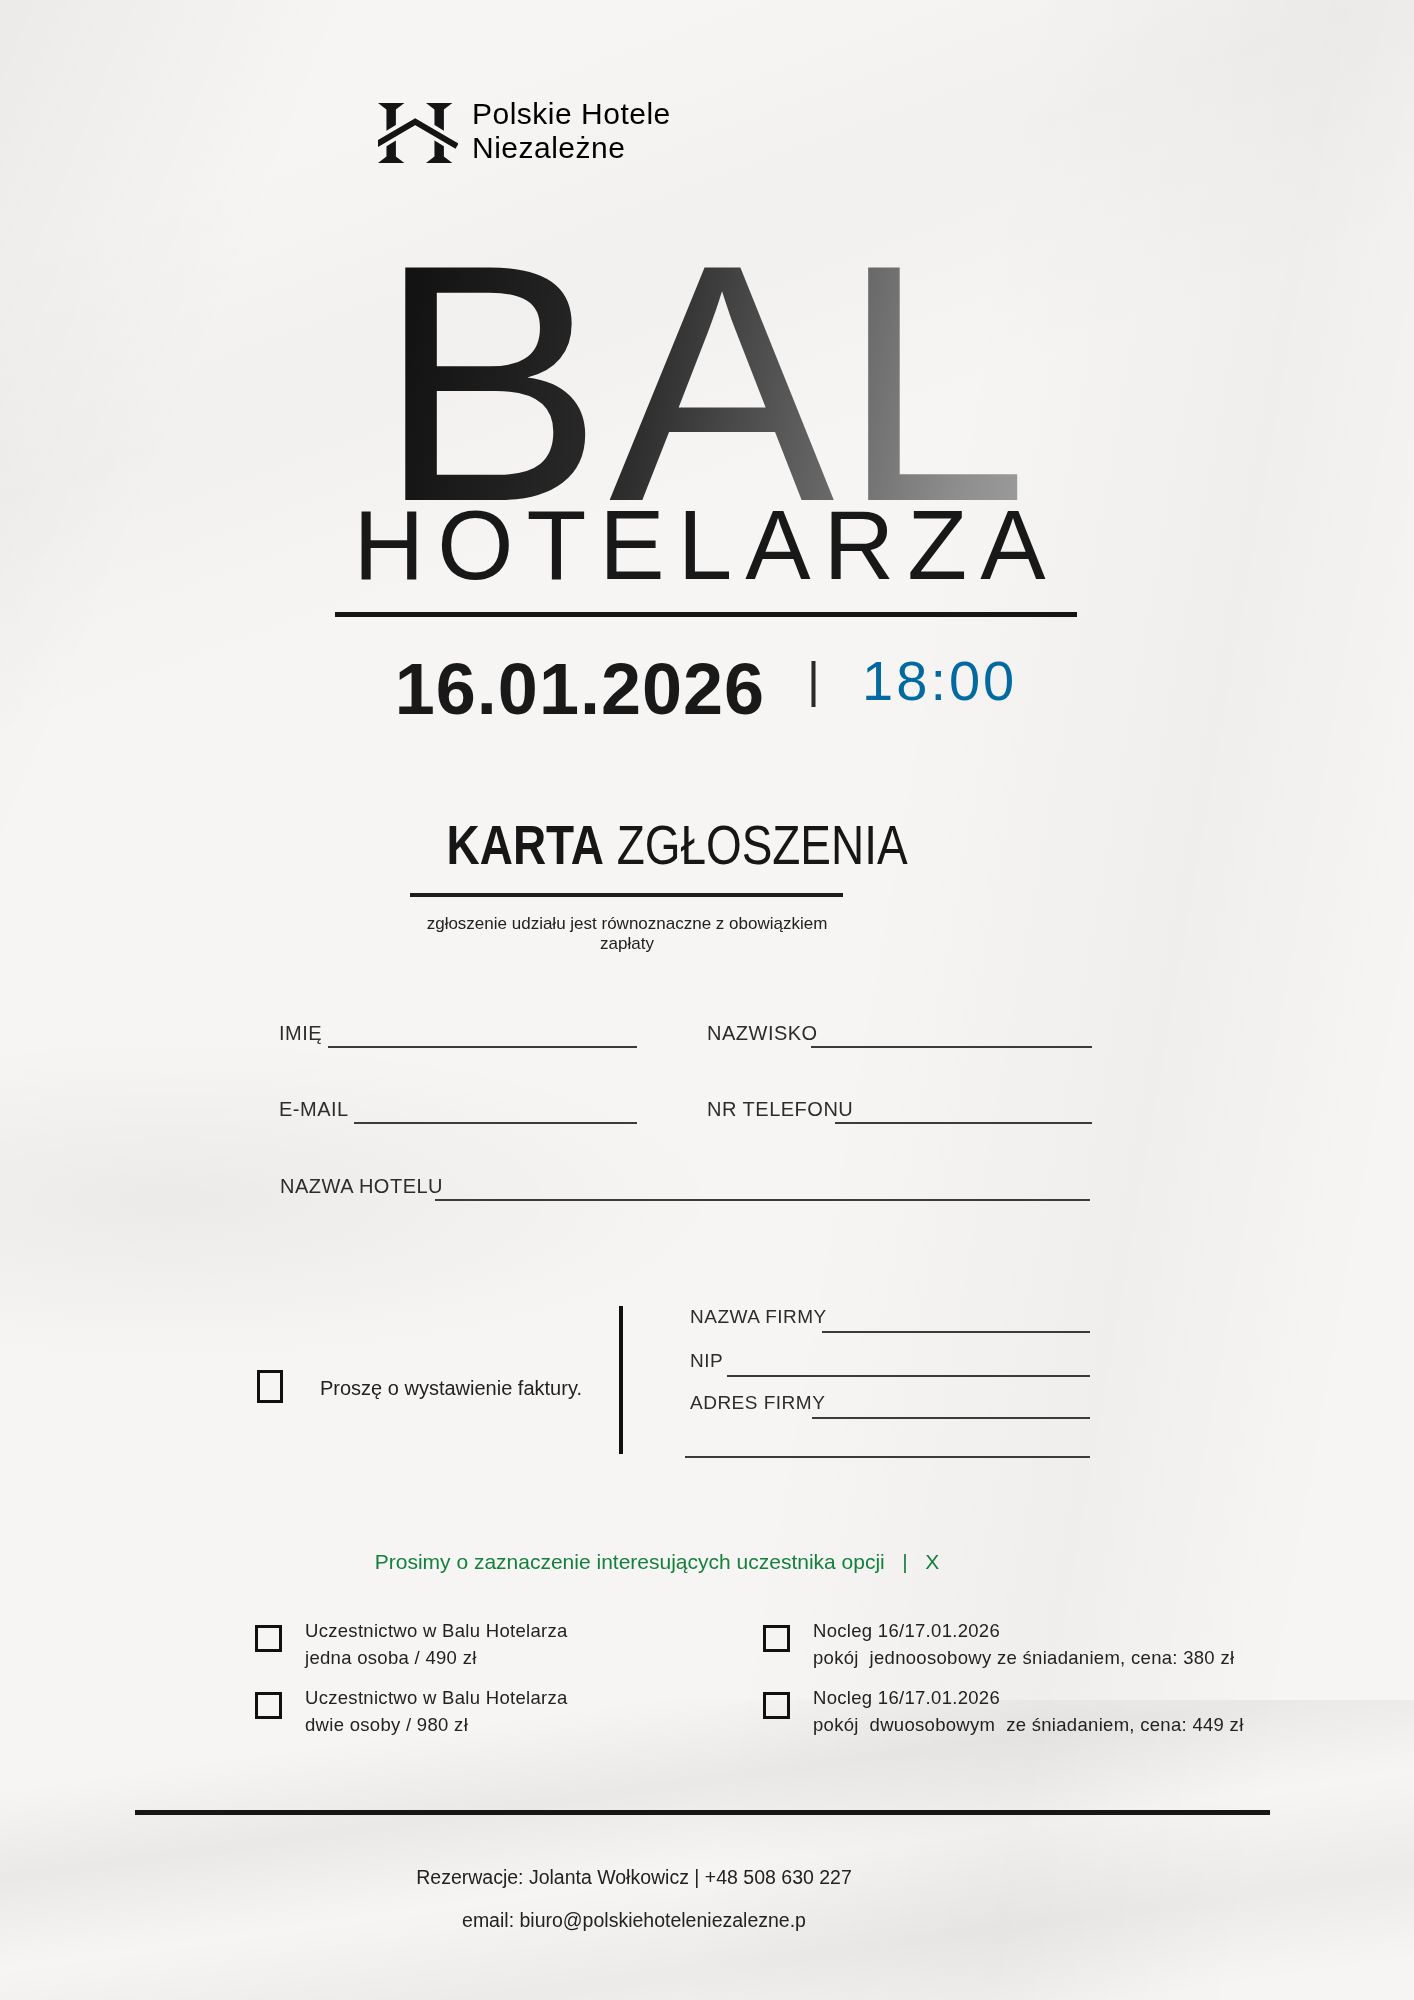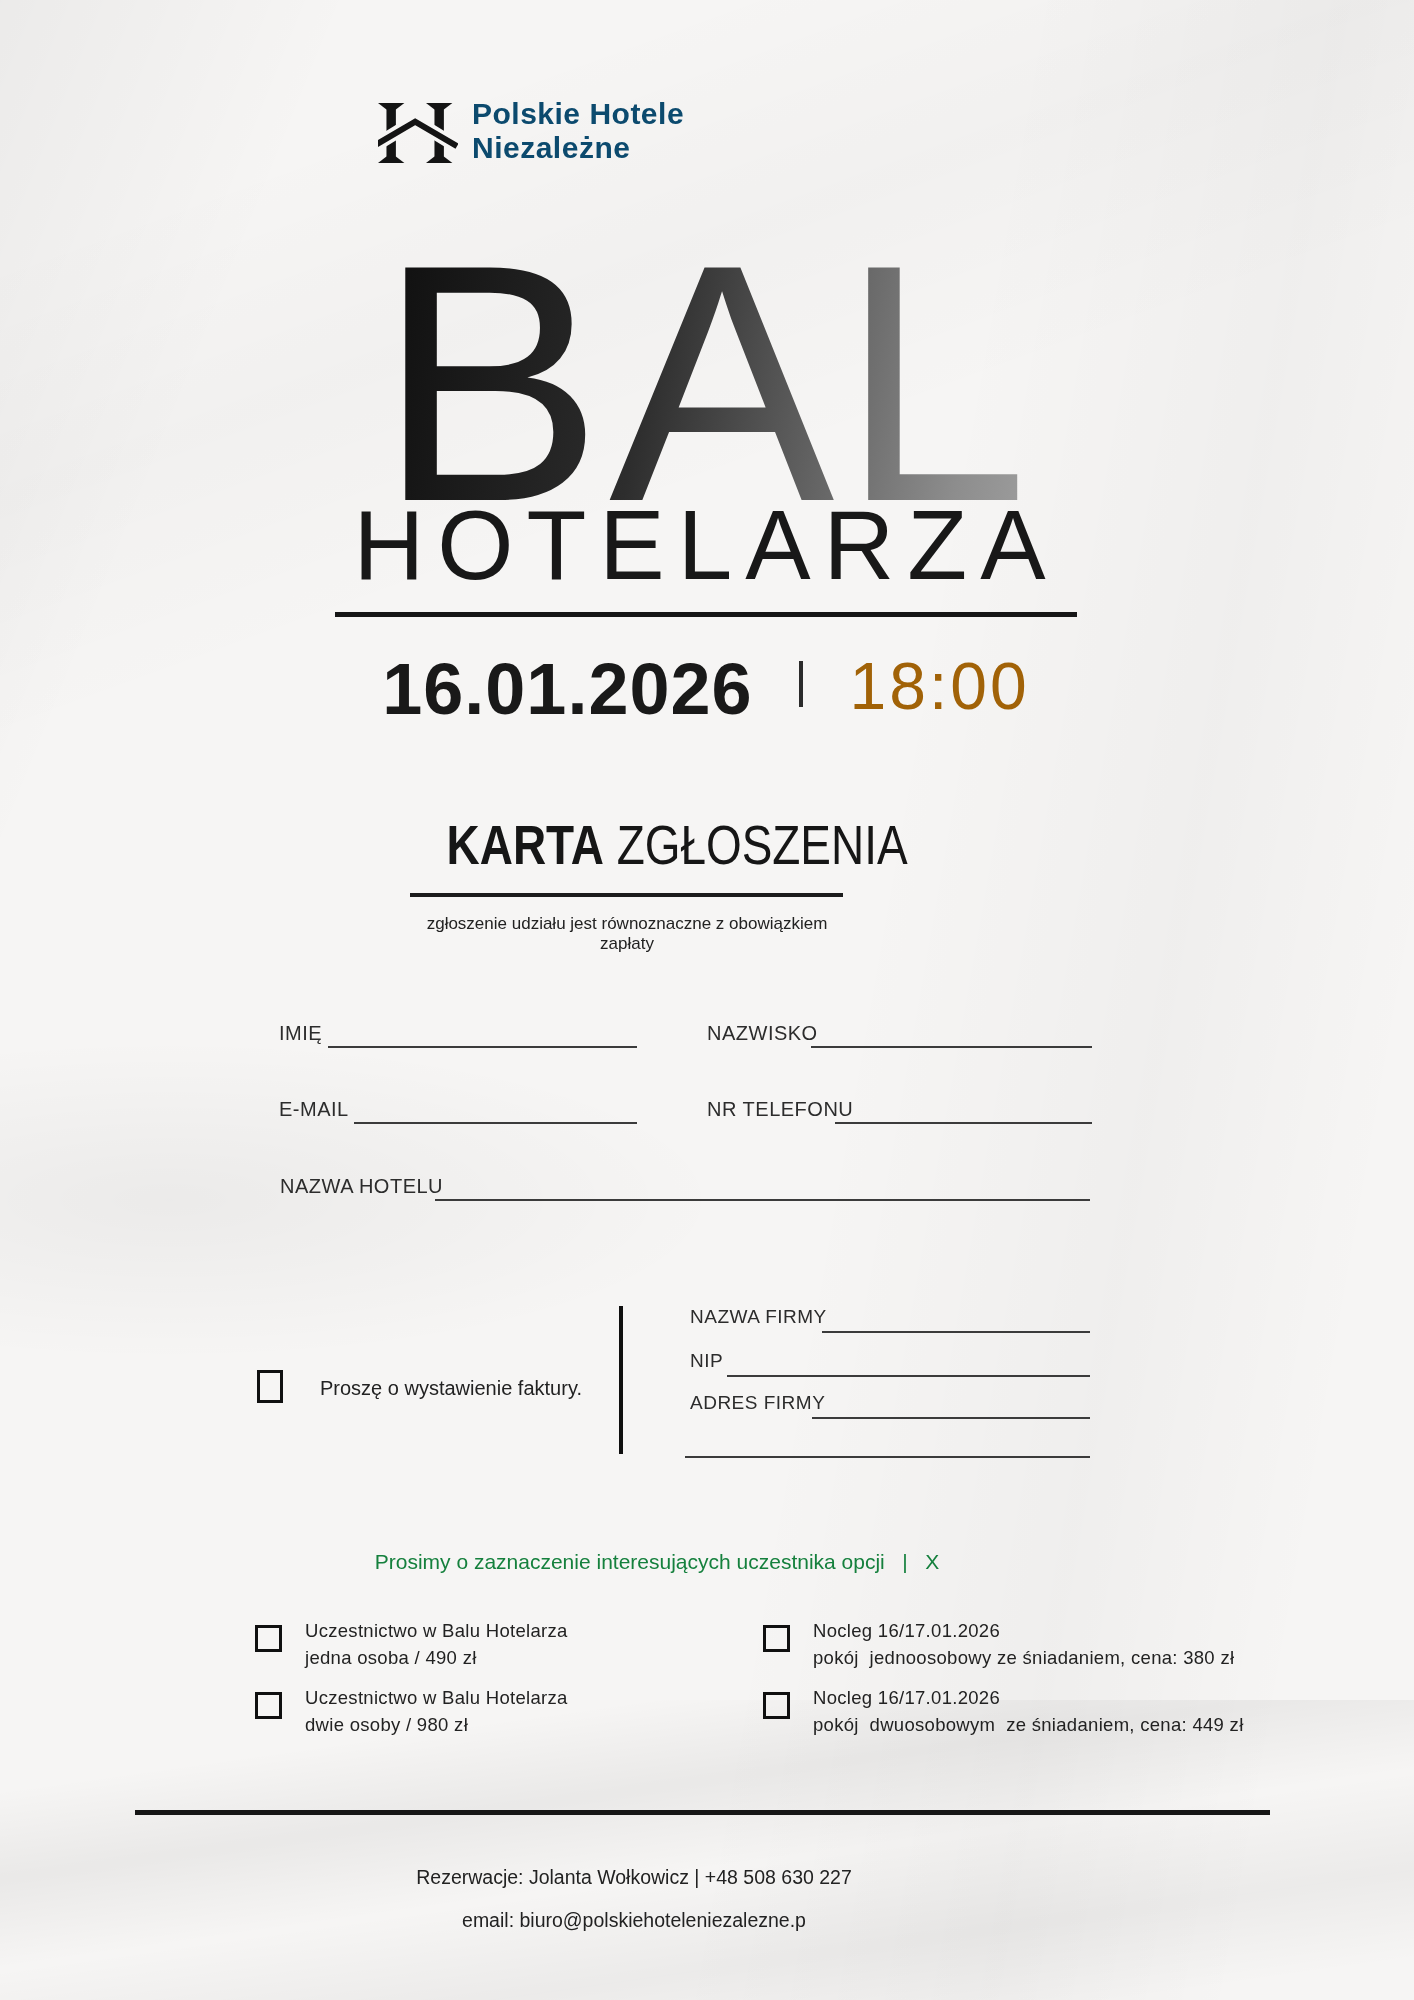--- a/index.html
+++ b/index.html
@@ -19,42 +19,42 @@
       radial-gradient(ellipse 900px 260px at 12% 60%, rgba(0,0,0,0.045), rgba(0,0,0,0) 62%),
       linear-gradient(100deg, rgba(0,0,0,0) 58%, rgba(0,0,0,0.028) 76%, rgba(0,0,0,0) 90%);
   }
   .silk-bottom{
     position:absolute;left:0;right:0;bottom:0;height:300px;pointer-events:none;
     background-image:
       linear-gradient(172deg, rgba(0,0,0,0) 18%, rgba(0,0,0,0.05) 36%, rgba(0,0,0,0) 54%, rgba(0,0,0,0.045) 74%, rgba(0,0,0,0) 92%);
   }
   .abs{position:absolute;}
   
-  .brand-name{font-size:30px;line-height:34px;letter-spacing:0.5px;color:#0c4a6e;font-weight:bold;}
+  .brand-name{font-size:30px;line-height:34px;letter-spacing:0.5px;color:#000000;}
   
   .bal{
     position:absolute;left:335px;top:255px;width:742px;
     margin:0;text-align:center;
     font-size:338px;line-height:0.76;font-weight:normal;letter-spacing:6px;
     background-image:linear-gradient(100deg,#0d0d0d 4%,#2d2d2d 42%,#8d8d8d 84%,#a6a6a6 100%);
     -webkit-background-clip:text;background-clip:text;color:transparent;
   }
   .hotelarza{
     position:absolute;left:335px;top:496px;width:742px;
     text-align:center;font-size:98px;line-height:1;letter-spacing:13px;color:#181818;
     white-space:nowrap;
   }
   .hero-rule{position:absolute;left:335px;top:612px;width:742px;height:5px;background:#161616;}
   .datetime{
     position:absolute;left:335px;top:648px;width:742px;
     display:flex;justify-content:center;align-items:flex-start;gap:42px;
   }
   .date{font-size:72px;font-weight:bold;letter-spacing:1px;color:#191919;}
   .dt-sep{font-size:50px;color:#2b2b2b;transform:translateY(3px);}
-  .time{font-size:66px;letter-spacing:3px;color:#a16207;}
+  .time{font-size:56px;letter-spacing:3px;color:#0369a1;}
   
   .karta-title{
     position:absolute;left:407px;top:817px;width:440px;margin:0;
     text-align:center;font-size:56px;line-height:1;font-weight:normal;color:#161616;
     transform:scaleX(0.82);transform-origin:center;white-space:nowrap;
   }
   .karta-title .b{font-weight:bold;letter-spacing:0;}
   .karta-rule{position:absolute;left:410px;top:893px;width:433px;height:4px;background:#1c1c1c;}
   .karta-note{position:absolute;left:407px;top:914px;width:440px;text-align:center;font-size:17px;color:#222;}
   

